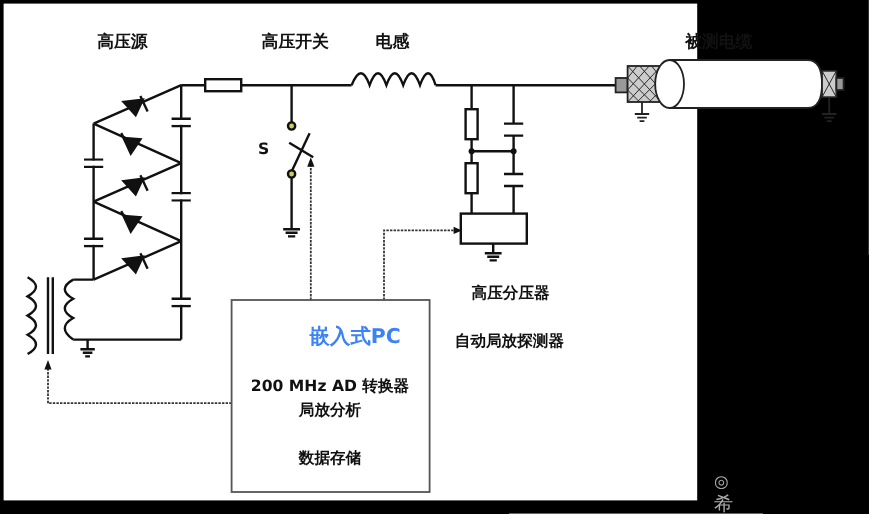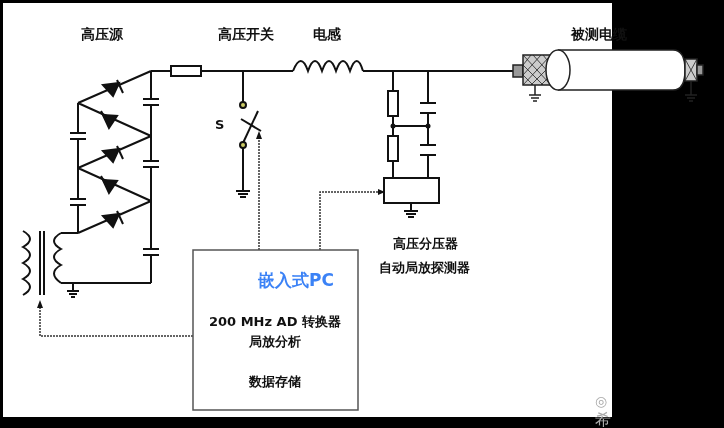--- a/index.html
+++ b/index.html
@@ -1,17 +1,17 @@
 <!DOCTYPE html>
 <html><head>
 <meta charset="utf-8">
 <style>
   html, body { margin:0; padding:0; }
   body { width:724px; height:428px; background:#000; position:relative; overflow:hidden; font-family:"DejaVu Sans", sans-serif; }
-  #canvas { position:absolute; left:3px; top:3px; width:578px; height:414px; background:#fff;padding-left:31px; }
+  #canvas { position:absolute; left:3px; top:3px; width:578px; height:414px; background:#fff; }
   svg { position:absolute; left:0; top:0; }
   .lbl { position:absolute; font-weight:bold; color:#111; font-size:14px; white-space:nowrap; }
   .pc-title { position:absolute; font-weight:bold; font-size:17px; color:#3b82f6;margin-left:20px; }
   .pc-line { position:absolute; font-size:13px; color:#111; font-weight:bold; text-align:center; width:200px; }
   .wm { position:absolute; color:#aaa; font-size:16px; }
 </style>
 </head>
 <body>
 
 <div id="canvas">
@@ -120,21 +120,21 @@
   </g>
 </svg>
 
 <div class="lbl" style="left:78px;top:23px;">高压源</div>
 <div class="lbl" style="left:215px;top:23px;">高压开关</div>
 <div class="lbl" style="left:310px;top:23px;">电感</div>
 <div class="lbl" style="left:568px;top:23px;">被测电缆</div>
 <div class="lbl" style="left:212px;top:114px;font-size:13px;">S</div>
 
 <div class="lbl" style="left:390px;top:232px;font-size:13px;text-align:right;">高压分压器</div>
-<div class="lbl" style="left:376px;top:256px;font-size:13px;">自动局放探测器</div>
+<div class="lbl" style="left:376px;top:272px;font-size:13px;">自动局放探测器</div>
 
 <div class="pc-title" style="left:235px;top:266px;">嵌入式PC</div>
 <div class="pc-line" style="left:172px;top:310px;">200 MHz AD 转换器</div>
 <div class="pc-line" style="left:172px;top:330px;">局放分析</div>
 <div class="pc-line" style="left:172px;top:370px;">数据存储</div>
 
 <div class="wm" style="left:592px;top:388px;">
   <span style="font-size:14px;">◎</span>
   <span>希熙信息</span>
 </div>

